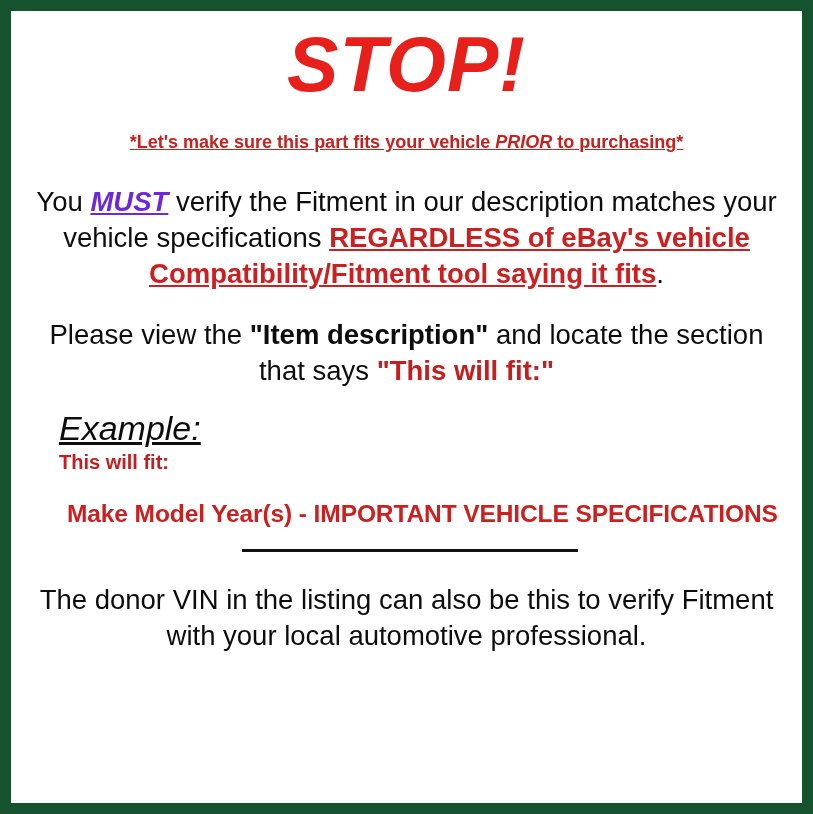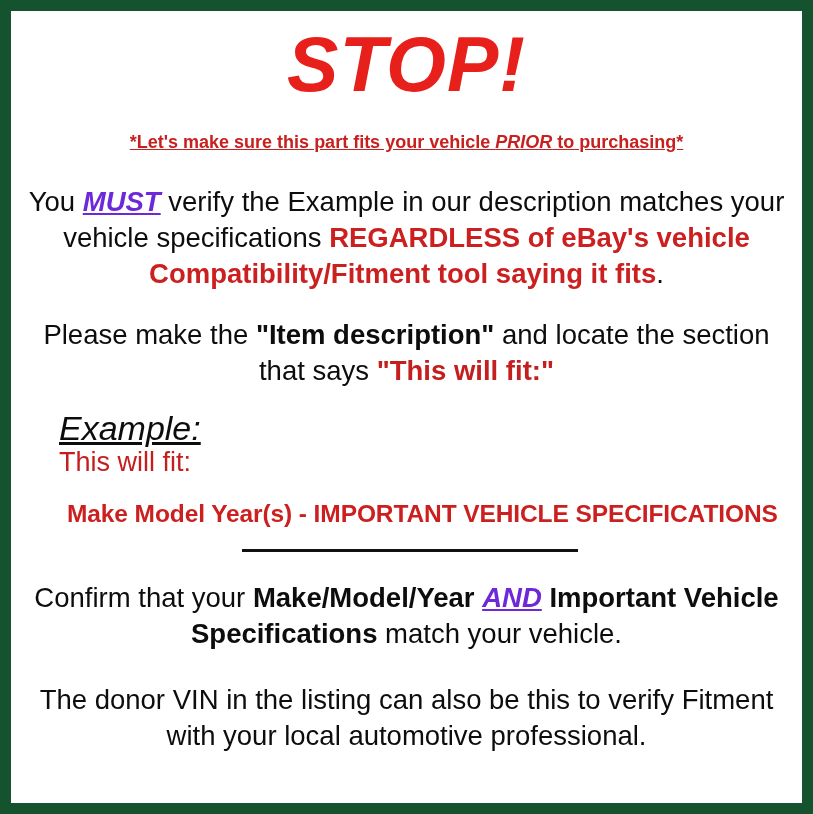--- a/index.html
+++ b/index.html
@@ -74,20 +74,21 @@
 
   .r-bold-ital-ul {
     color: #6d28d9;
     font-weight: bold;
     font-style: italic;
     text-decoration: underline;
   }
   .r-bold-ul {
     color: #cc1f1f;
     font-weight: bold;
+    text-decoration: underline;
   }
   .r-bold {
     color: #c41e1e;
     font-weight: bold;
   }
   .k-bold {
     color: #0d0d0d;
     font-weight: bold;
   }
 
@@ -101,23 +102,23 @@
     margin: 0;
     font-size: 34px;
     line-height: 33px;
     font-style: italic;
     color: #0d0d0d;
     text-decoration: underline;
     display: inline-block;
   }
   #example-willfit {
     margin: 0;
-    font-size: 27px;
+    font-size: 20px;
     line-height: 34px;
-    font-weight: normal;
+    font-weight: bold;
     color: #c41e1e;
   }
   #example-spec {
     margin: 0;
     padding-top: 19px;
     padding-left: 8px;
     font-size: 24.5px;
     line-height: 32px;
     font-weight: bold;
     color: #cc1f1f;
@@ -156,35 +157,34 @@
 </head>
 <body>
 
 <div id="notice-card">
   <div class="inner">
 
     <h1 id="stop-heading">STOP!</h1>
 
     <p id="subtitle"><span>*Let's make sure this part fits your vehicle </span><span class="ital">PRIOR</span><span> to purchasing*</span></p>
 
-    <p class="para" id="para-must"><span>You </span><span class="r-bold-ital-ul">MUST</span><span> verify the Example in our description matches your vehicle specifications </span><span class="r-bold-ul">REGARDLESS of eBay's vehicle Compatibility/Fitment tool saying it fits</span><span>.</span></p>
+    <p class="para" id="para-must"><span>You </span><span class="r-bold-ital-ul">MUST</span><span> verify the Fitment in our description matches your vehicle specifications </span><span class="r-bold-ul">REGARDLESS of eBay's vehicle Compatibility/Fitment tool saying it fits</span><span>.</span></p>
 
-    <p class="para" id="para-desc"><span>Please make the </span><span class="k-bold">"Item description"</span><span> and locate the section that says </span><span class="r-bold">"This will fit:"</span></p>
+    <p class="para" id="para-desc"><span>Please view the </span><span class="k-bold">"Item description"</span><span> and locate the section that says </span><span class="r-bold">"This will fit:"</span></p>
 
     <div id="example-block">
       <div>
         <span id="example-label">Example:</span>
       </div>
       <p id="example-willfit">This will fit:</p>
       <p id="example-spec">Make Model Year(s) - IMPORTANT VEHICLE SPECIFICATIONS</p>
     </div>
 
     <div id="divider-wrap">
       <span id="divider"></span>
     </div>
 
-    <p class="para" id="para-confirm"><span>Confirm that your </span><span class="k-bold">Make/Model/Year</span><span>&nbsp;</span><span class="r-bold-ital-ul">AND</span><span>&nbsp;</span><span class="k-bold">Important Vehicle Specifications</span><span> match your vehicle.</span></p>
 
     <p class="para" id="para-vin">The donor VIN in the listing can also be this to verify Fitment with your local automotive professional.</p>
 
 
   </div>
 </div>
 
 </body></html>

